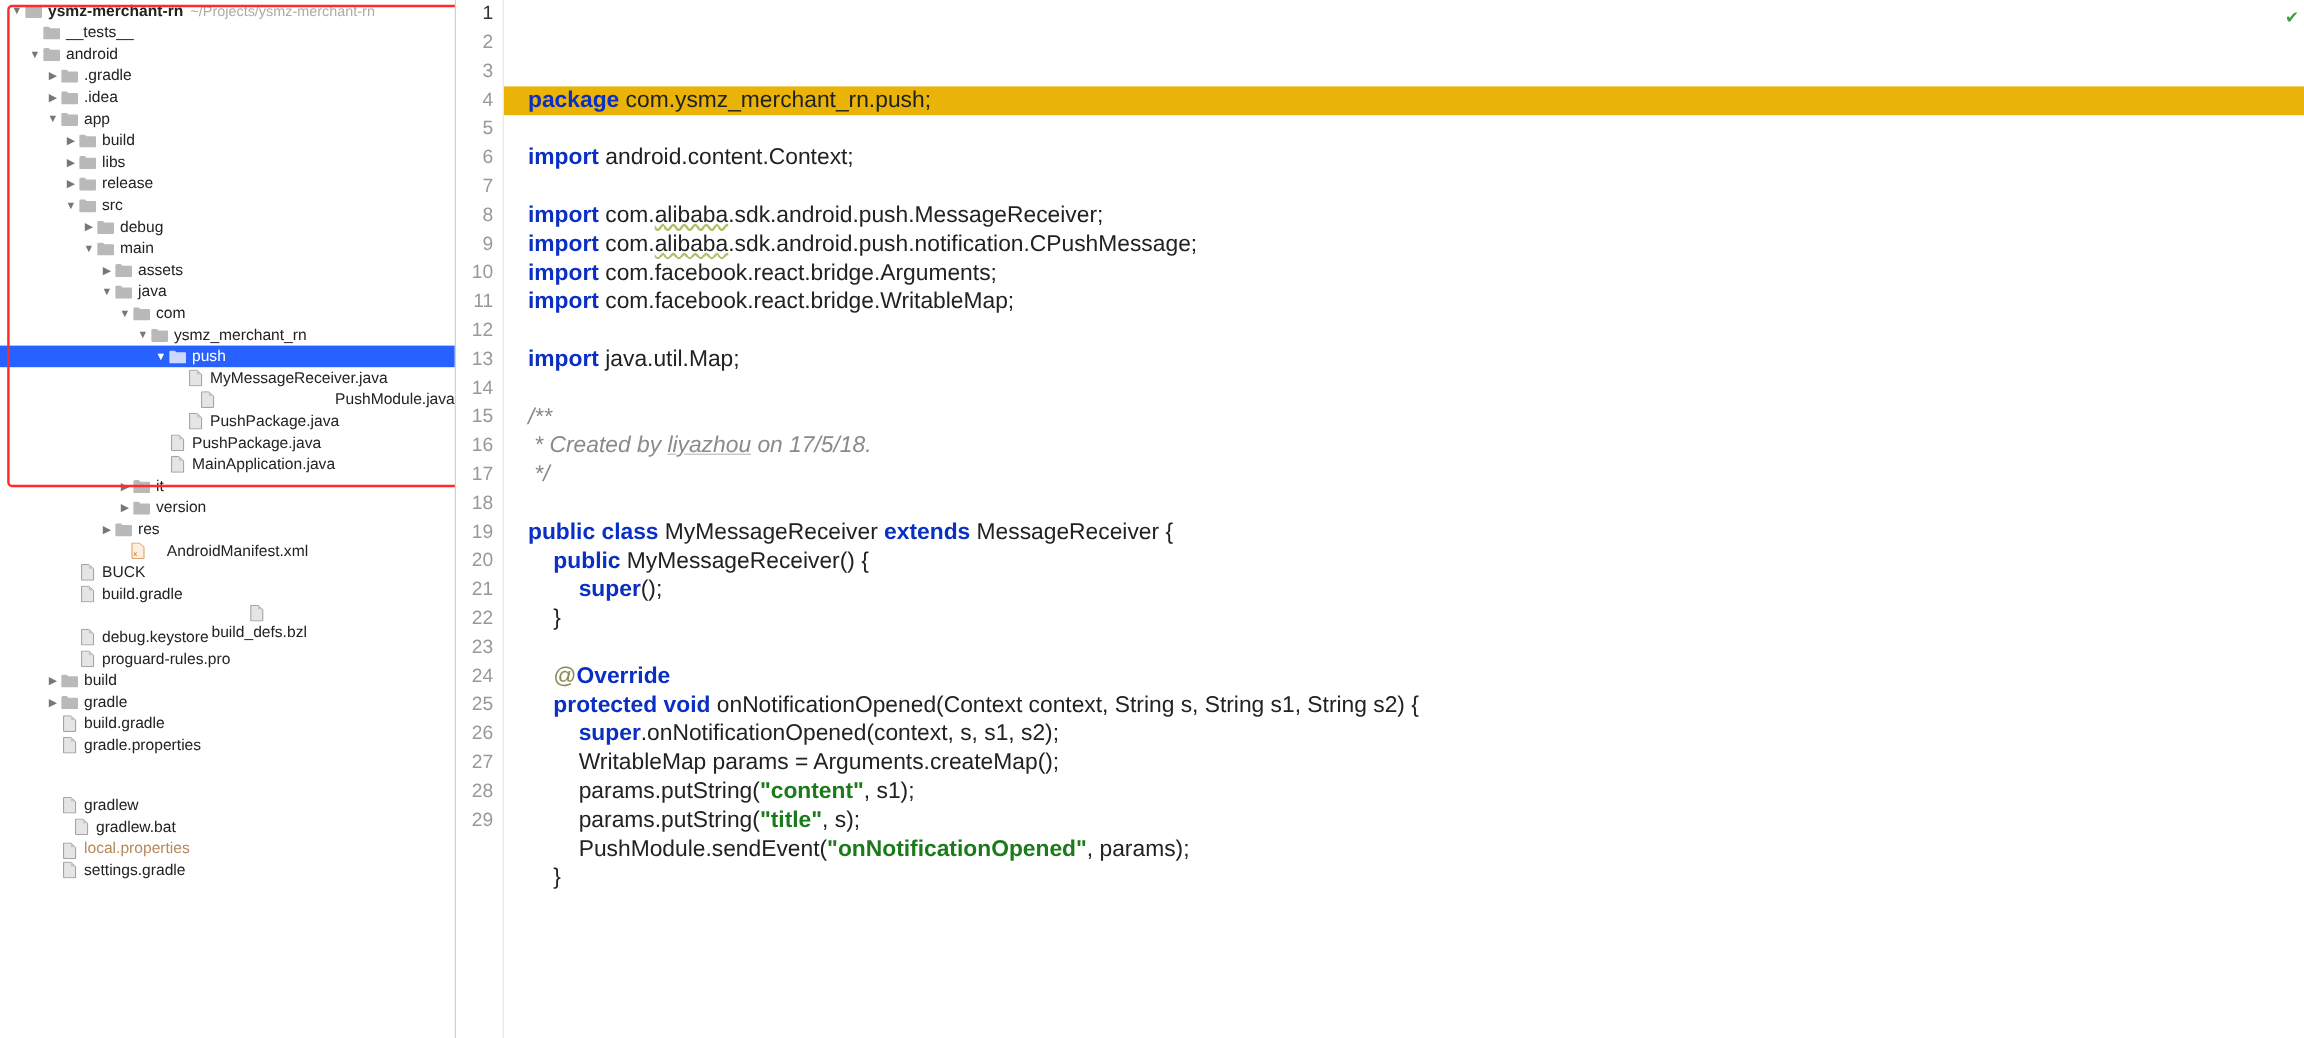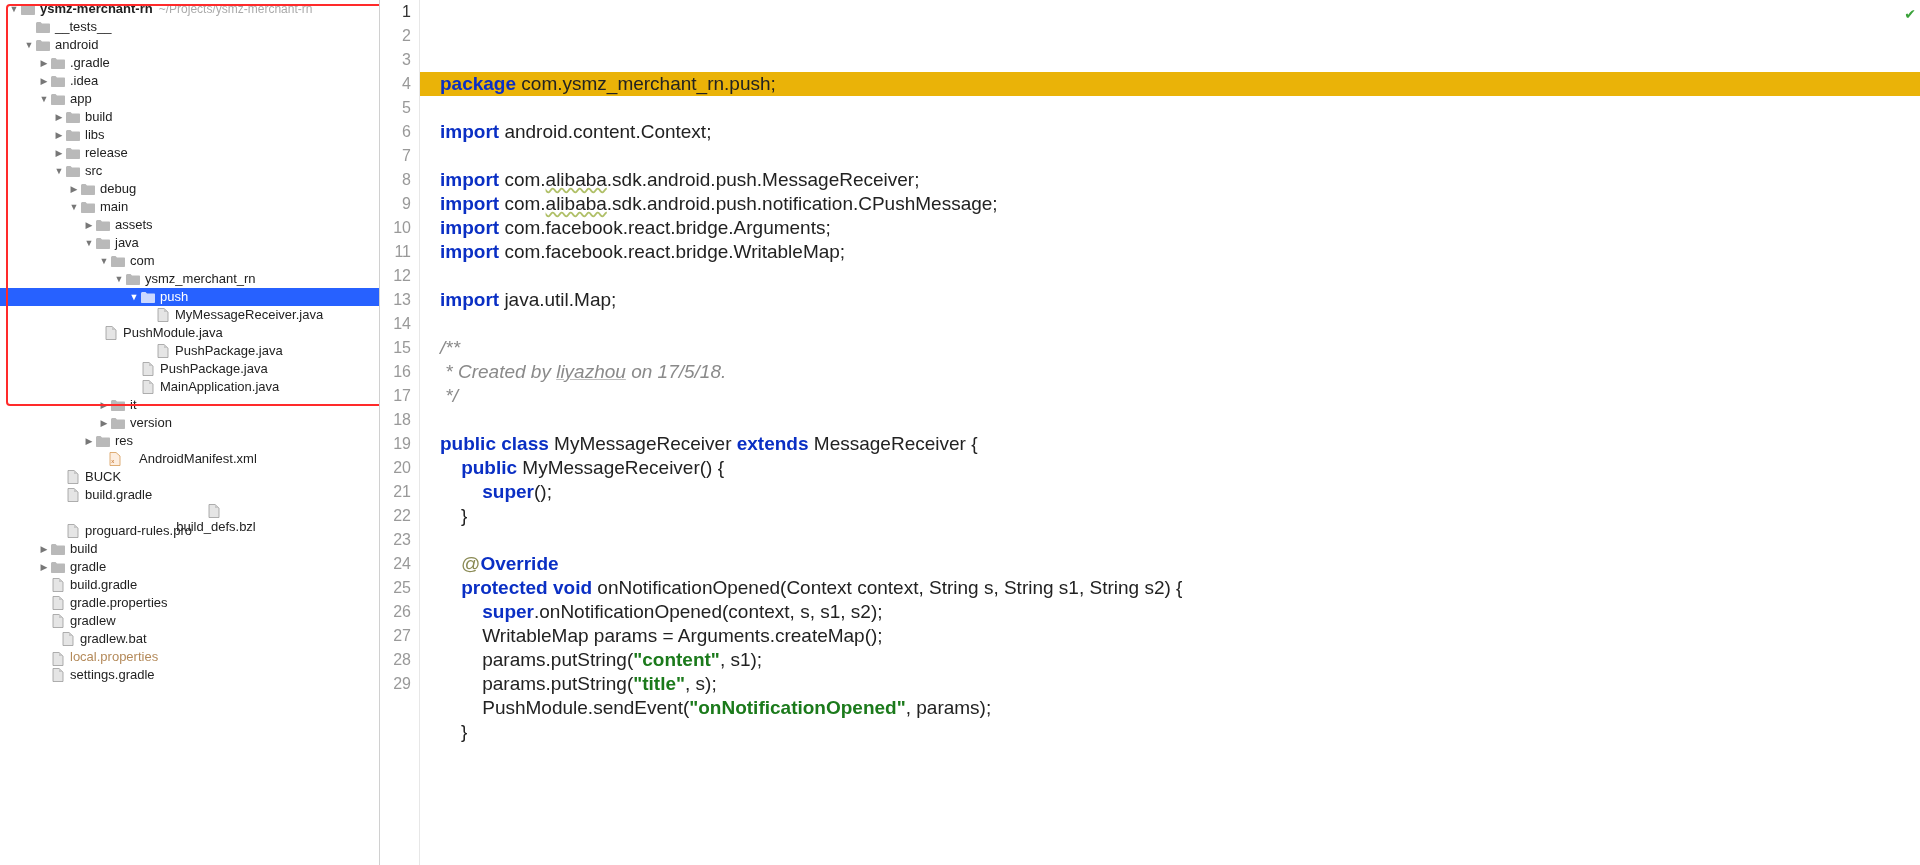--- a/index.html
+++ b/index.html
@@ -201,21 +201,21 @@
         <div class="tree-row" style="padding-left: 143px;">
           <span class="arrow"></span>
           <span class="icon">
             <svg class="file-svg" viewBox="0 0 12 14">
               <path fill="#e5e5e5" stroke="#9a9a9a" stroke-width="0.8" d="M1 .5h6L11 4v9.5H1z"></path>
               <path fill="#c7c7c7" d="M7 .5 11 4H7z"></path>
             </svg>
           </span>
           <span class="label">MyMessageReceiver.java</span>
         </div>
-        <div class="tree-row" style="padding-left: 91px;">
+        <div class="tree-row" style="padding-left: 58px; justify-content: space-between;">
           <span class="arrow"></span>
           <span class="icon">
             <svg class="file-svg" viewBox="0 0 12 14">
               <path fill="#e5e5e5" stroke="#9a9a9a" stroke-width="0.8" d="M1 .5h6L11 4v9.5H1z"></path>
               <path fill="#c7c7c7" d="M7 .5 11 4H7z"></path>
             </svg>
           </span>
           <span class="label">PushModule.java</span>
         </div>
         <div class="tree-row" style="padding-left: 143px;">
@@ -316,20 +316,30 @@
           <span class="label">build_defs.bzl</span>
         </div>
         <div class="tree-row" style="padding-left: 53px;">
           <span class="arrow"></span>
           <span class="icon">
             <svg class="file-svg" viewBox="0 0 12 14">
               <path fill="#e5e5e5" stroke="#9a9a9a" stroke-width="0.8" d="M1 .5h6L11 4v9.5H1z"></path>
               <path fill="#c7c7c7" d="M7 .5 11 4H7z"></path>
             </svg>
           </span>
+          <span class="label">debug.keystore</span>
+        </div>
+        <div class="tree-row" style="padding-left: 53px;">
+          <span class="arrow"></span>
+          <span class="icon">
+            <svg class="file-svg" viewBox="0 0 12 14">
+              <path fill="#e5e5e5" stroke="#9a9a9a" stroke-width="0.8" d="M1 .5h6L11 4v9.5H1z"></path>
+              <path fill="#c7c7c7" d="M7 .5 11 4H7z"></path>
+            </svg>
+          </span>
           <span class="label">proguard-rules.pro</span>
         </div>
         <div class="tree-row" style="padding-left: 38px;">
           <span class="arrow">▶</span>
           <span class="icon">
             <svg class="folder-svg" viewBox="0 0 14 11">
               <path fill="#b9b9b9" d="M0 1.5C0 .7.7 0 1.5 0h3l1.5 1.5H13c.6 0 1 .4 1 1V10c0 .6-.4 1-1 1H1c-.6 0-1-.4-1-1V1.5z"></path>
             </svg>
           </span>
           <span class="label">build</span>
@@ -356,21 +366,21 @@
         <div class="tree-row" style="padding-left: 38px;">
           <span class="arrow"></span>
           <span class="icon">
             <svg class="file-svg" viewBox="0 0 12 14">
               <path fill="#e5e5e5" stroke="#9a9a9a" stroke-width="0.8" d="M1 .5h6L11 4v9.5H1z"></path>
               <path fill="#c7c7c7" d="M7 .5 11 4H7z"></path>
             </svg>
           </span>
           <span class="label">gradle.properties</span>
         </div>
-        <div class="tree-row" style="padding-left: 38px;">
+        <div class="tree-row" style="padding-left: 38px; margin-top: 32px;">
           <span class="arrow"></span>
           <span class="icon">
             <svg class="file-svg" viewBox="0 0 12 14">
               <path fill="#e5e5e5" stroke="#9a9a9a" stroke-width="0.8" d="M1 .5h6L11 4v9.5H1z"></path>
               <path fill="#c7c7c7" d="M7 .5 11 4H7z"></path>
             </svg>
           </span>
           <span class="label">gradlew</span>
         </div>
         <div class="tree-row" style="padding-left: 48px;">

